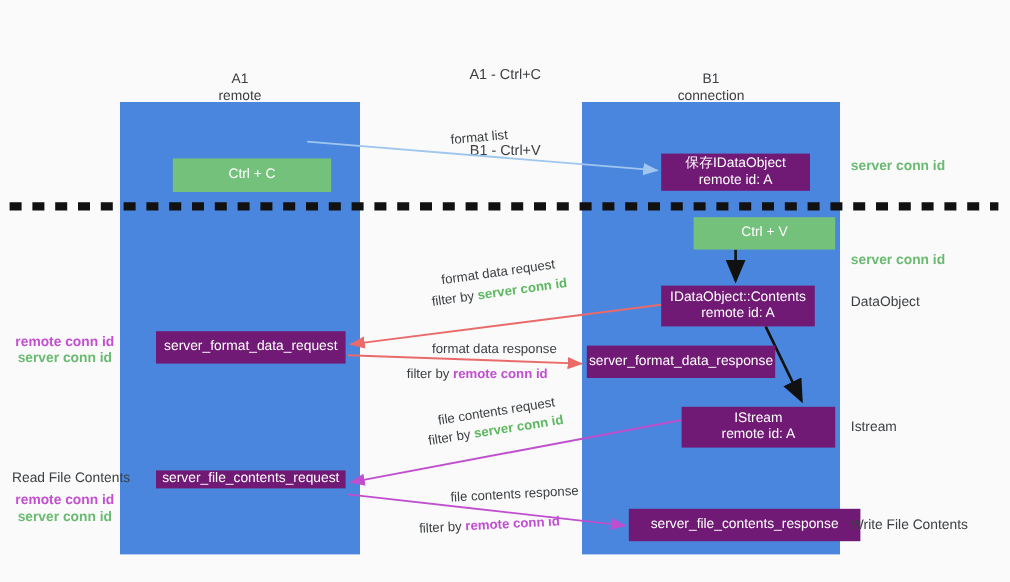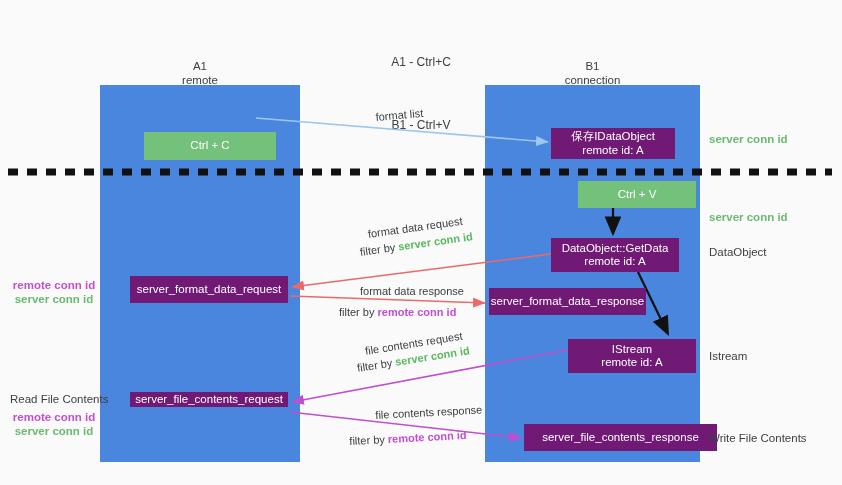--- a/index.html
+++ b/index.html
@@ -165,21 +165,21 @@
   <div class="abs node orange" style="left:551px; top:128px; width:124px; height:31px;">
     <span class="ln">保存IDataObject</span>
     <span class="ln">remote id: A</span>
   </div>
 
   <div class="abs node green" style="left:578px; top:181px; width:118px; height:27px;">
     <span class="ln">Ctrl + V</span>
   </div>
 
   <div class="abs node orange" style="left:551px; top:238px; width:128px; height:34px;">
-    <span class="ln">DataObject::GetData</span>
+    <span class="ln">IDataObject::Contents</span>
     <span class="ln">remote id: A</span>
   </div>
 
   <div class="abs node orange" style="left:489px; top:288px; width:157px; height:27px;">
     <span class="ln">server_format_data_response</span>
   </div>
 
   <div class="abs node orange" style="left:130px; top:276px; width:158px; height:27px;">
     <span class="ln">server_format_data_request</span>
   </div>

